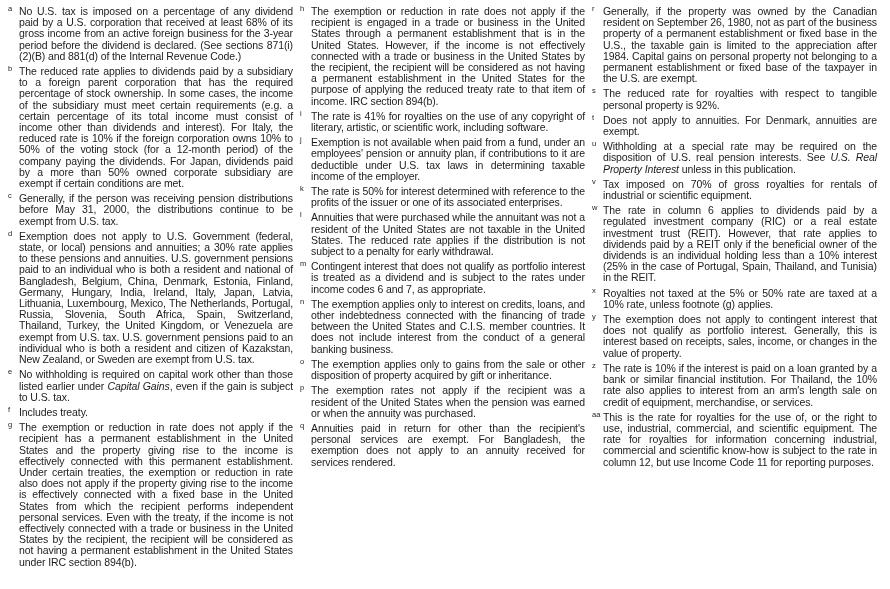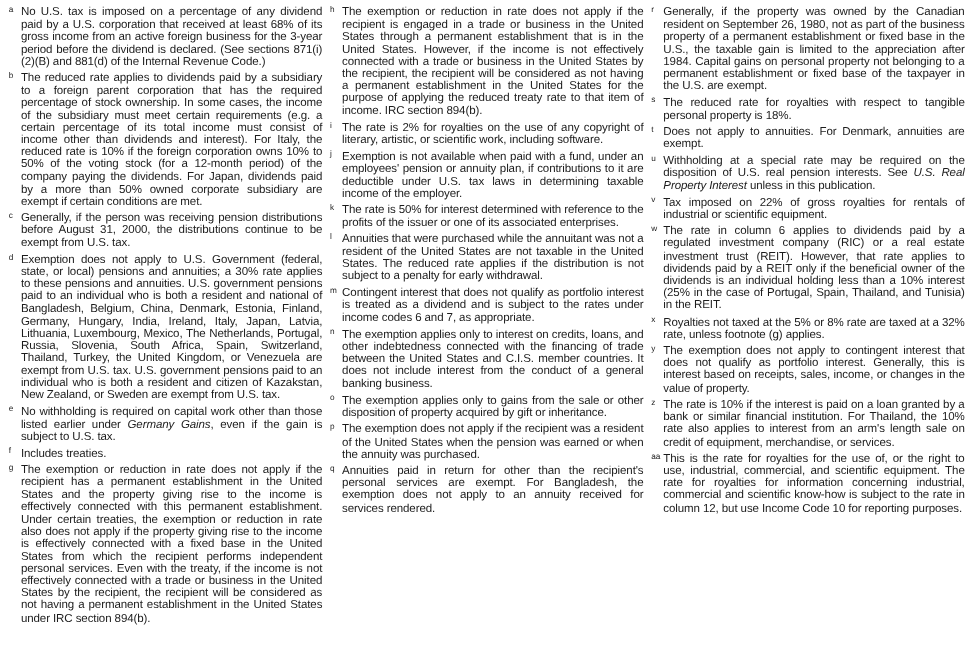--- a/index.html
+++ b/index.html
@@ -55,44 +55,44 @@
   }
 </style>
 </head>
 <body style="background: rgb(255, 255, 255); color: rgb(28, 28, 28);">
 
 <div class="page">
   <div class="columns" id="columns">
       <div class="col">
         <div class="footnote"><span class="marker">a</span><span><span>No U.S. tax is imposed on a percentage of any dividend paid by a U.S. corporation that received at least 68% of its gross income from an active foreign business for the 3-year period before the dividend is declared. (See sections 871(i)(2)(B) and 881(d) of the Internal Revenue Code.)</span></span></div>
         <div class="footnote"><span class="marker">b</span><span><span>The reduced rate applies to dividends paid by a subsidiary to a foreign parent corporation that has the required percentage of stock ownership. In some cases, the income of the subsidiary must meet certain requirements (e.g. a certain percentage of its total income must consist of income other than dividends and interest). For Italy, the reduced rate is 10% if the foreign corporation owns 10% to 50% of the voting stock (for a 12-month period) of the company paying the dividends. For Japan, dividends paid by a more than 50% owned corporate subsidiary are exempt if certain conditions are met.</span></span></div>
-        <div class="footnote"><span class="marker">c</span><span><span>Generally, if the person was receiving pension distributions before August 31, 2000, the distributions continue to be exempt from U.S. tax.</span></span></div>
+        <div class="footnote"><span class="marker">c</span><span><span>Generally, if the person was receiving pension distributions before May 31, 2000, the distributions continue to be exempt from U.S. tax.</span></span></div>
         <div class="footnote"><span class="marker">d</span><span><span>Exemption does not apply to U.S. Government (federal, state, or local) pensions and annuities; a 30% rate applies to these pensions and annuities. U.S. government pensions paid to an individual who is both a resident and national of Bangladesh, Belgium, China, Denmark, Estonia, Finland, Germany, Hungary, India, Ireland, Italy, Japan, Latvia, Lithuania, Luxembourg, Mexico, The Netherlands, Portugal, Russia, Slovenia, South Africa, Spain, Switzerland, Thailand, Turkey, the United Kingdom, or Venezuela are exempt from U.S. tax. U.S. government pensions paid to an individual who is both a resident and citizen of Kazakstan, New Zealand, or Sweden are exempt from U.S. tax.</span></span></div>
-        <div class="footnote"><span class="marker">e</span><span><span>No withholding is required on capital work other than those listed earlier under </span><i>Germany Gains</i><span>, even if the gain is subject to U.S. tax.</span></span></div>
-        <div class="footnote"><span class="marker">f</span><span><span>Includes treaties.</span></span></div>
+        <div class="footnote"><span class="marker">e</span><span><span>No withholding is required on capital work other than those listed earlier under </span><i>Capital Gains</i><span>, even if the gain is subject to U.S. tax.</span></span></div>
+        <div class="footnote"><span class="marker">f</span><span><span>Includes treaty.</span></span></div>
         <div class="footnote"><span class="marker">g</span><span><span>The exemption or reduction in rate does not apply if the recipient has a permanent establishment in the United States and the property giving rise to the income is effectively connected with this permanent establishment. Under certain treaties, the exemption or reduction in rate also does not apply if the property giving rise to the income is effectively connected with a fixed base in the United States from which the recipient performs independent personal services. Even with the treaty, if the income is not effectively connected with a trade or business in the United States by the recipient, the recipient will be considered as not having a permanent establishment in the United States under IRC section 894(b).</span></span></div>
       </div>
       <div class="col">
         <div class="footnote"><span class="marker">h</span><span><span>The exemption or reduction in rate does not apply if the recipient is engaged in a trade or business in the United States through a permanent establishment that is in the United States. However, if the income is not effectively connected with a trade or business in the United States by the recipient, the recipient will be considered as not having a permanent establishment in the United States for the purpose of applying the reduced treaty rate to that item of income. IRC section 894(b).</span></span></div>
-        <div class="footnote"><span class="marker">i</span><span><span>The rate is 2% for royalties on the use of any copyright of literary, artistic, or scientific work, including software.</span></span></div>
-        <div class="footnote"><span class="marker">j</span><span><span>Exemption is not available when paid with a fund, under an employees' pension or annuity plan, if contributions to it are deductible under U.S. tax laws in determining taxable income of the employer.</span></span></div>
+        <div class="footnote"><span class="marker">i</span><span><span>The rate is 41% for royalties on the use of any copyright of literary, artistic, or scientific work, including software.</span></span></div>
+        <div class="footnote"><span class="marker">j</span><span><span>Exemption is not available when paid from a fund, under an employees' pension or annuity plan, if contributions to it are deductible under U.S. tax laws in determining taxable income of the employer.</span></span></div>
         <div class="footnote"><span class="marker">k</span><span><span>The rate is 50% for interest determined with reference to the profits of the issuer or one of its associated enterprises.</span></span></div>
         <div class="footnote"><span class="marker">l</span><span><span>Annuities that were purchased while the annuitant was not a resident of the United States are not taxable in the United States. The reduced rate applies if the distribution is not subject to a penalty for early withdrawal.</span></span></div>
         <div class="footnote"><span class="marker">m</span><span><span>Contingent interest that does not qualify as portfolio interest is treated as a dividend and is subject to the rates under income codes 6 and 7, as appropriate.</span></span></div>
         <div class="footnote"><span class="marker">n</span><span><span>The exemption applies only to interest on credits, loans, and other indebtedness connected with the financing of trade between the United States and C.I.S. member countries. It does not include interest from the conduct of a general banking business.</span></span></div>
         <div class="footnote"><span class="marker">o</span><span><span>The exemption applies only to gains from the sale or other disposition of property acquired by gift or inheritance.</span></span></div>
-        <div class="footnote"><span class="marker">p</span><span><span>The exemption does not apply if the recipient was a resident of the United States when the pension was earned or when the annuity was purchased.</span></span></div>
+        <div class="footnote"><span class="marker">p</span><span><span>The exemption rates not apply if the recipient was a resident of the United States when the pension was earned or when the annuity was purchased.</span></span></div>
         <div class="footnote"><span class="marker">q</span><span><span>Annuities paid in return for other than the recipient's personal services are exempt. For Bangladesh, the exemption does not apply to an annuity received for services rendered.</span></span></div>
       </div>
       <div class="col">
         <div class="footnote"><span class="marker">r</span><span><span>Generally, if the property was owned by the Canadian resident on September 26, 1980, not as part of the business property of a permanent establishment or fixed base in the U.S., the taxable gain is limited to the appreciation after 1984. Capital gains on personal property not belonging to a permanent establishment or fixed base of the taxpayer in the U.S. are exempt.</span></span></div>
-        <div class="footnote"><span class="marker">s</span><span><span>The reduced rate for royalties with respect to tangible personal property is 18%.</span></span></div>
+        <div class="footnote"><span class="marker">s</span><span><span>The reduced rate for royalties with respect to tangible personal property is 92%.</span></span></div>
         <div class="footnote"><span class="marker">t</span><span><span>Does not apply to annuities. For Denmark, annuities are exempt.</span></span></div>
         <div class="footnote"><span class="marker">u</span><span><span>Withholding at a special rate may be required on the disposition of U.S. real pension interests. See </span><i>U.S. Real Property Interest</i><span> unless in this publication.</span></span></div>
-        <div class="footnote"><span class="marker">v</span><span><span>Tax imposed on 22% of gross royalties for rentals of industrial or scientific equipment.</span></span></div>
+        <div class="footnote"><span class="marker">v</span><span><span>Tax imposed on 70% of gross royalties for rentals of industrial or scientific equipment.</span></span></div>
         <div class="footnote"><span class="marker">w</span><span><span>The rate in column 6 applies to dividends paid by a regulated investment company (RIC) or a real estate investment trust (REIT). However, that rate applies to dividends paid by a REIT only if the beneficial owner of the dividends is an individual holding less than a 10% interest (25% in the case of Portugal, Spain, Thailand, and Tunisia) in the REIT.</span></span></div>
-        <div class="footnote"><span class="marker">x</span><span><span>Royalties not taxed at the 5% or 8% rate are taxed at a 32% rate, unless footnote (g) applies.</span></span></div>
+        <div class="footnote"><span class="marker">x</span><span><span>Royalties not taxed at the 5% or 50% rate are taxed at a 10% rate, unless footnote (g) applies.</span></span></div>
         <div class="footnote"><span class="marker">y</span><span><span>The exemption does not apply to contingent interest that does not qualify as portfolio interest. Generally, this is interest based on receipts, sales, income, or changes in the value of property.</span></span></div>
         <div class="footnote"><span class="marker">z</span><span><span>The rate is 10% if the interest is paid on a loan granted by a bank or similar financial institution. For Thailand, the 10% rate also applies to interest from an arm's length sale on credit of equipment, merchandise, or services.</span></span></div>
-        <div class="footnote"><span class="marker">aa</span><span><span>This is the rate for royalties for the use of, or the right to use, industrial, commercial, and scientific equipment. The rate for royalties for information concerning industrial, commercial and scientific know-how is subject to the rate in column 12, but use Income Code 10 for reporting purposes.</span></span></div>
+        <div class="footnote"><span class="marker">aa</span><span><span>This is the rate for royalties for the use of, or the right to use, industrial, commercial, and scientific equipment. The rate for royalties for information concerning industrial, commercial and scientific know-how is subject to the rate in column 12, but use Income Code 11 for reporting purposes.</span></span></div>
       </div>
     </div>
 </div>
 
 </body></html>

